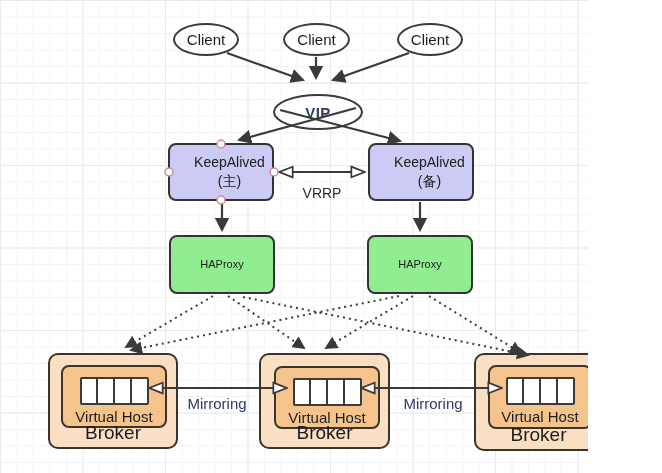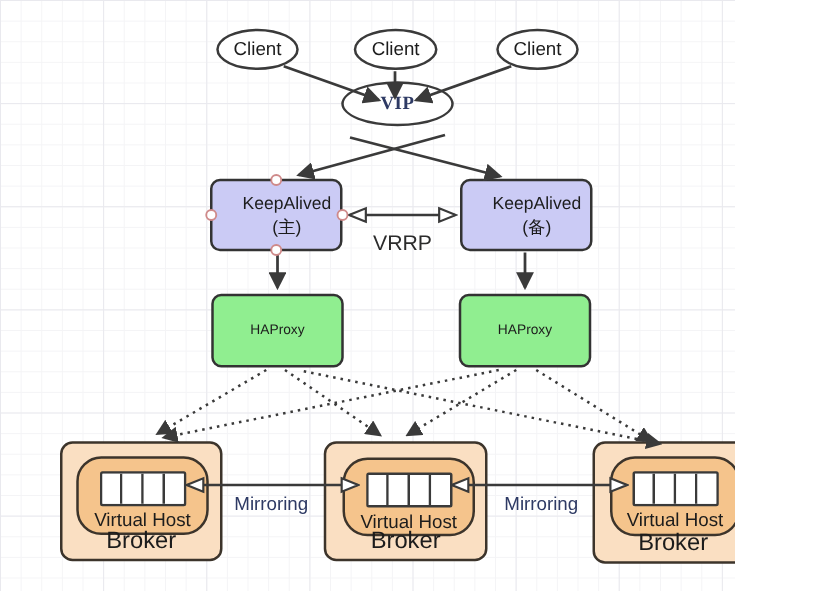--- a/index.html
+++ b/index.html
@@ -18,49 +18,49 @@
         align-items:center;justify-content:center;color:#1c1c1c;z-index:2;}
   .ellipse{background:#ffffff;border:2px solid #3a3a3a;border-radius:50%;
            font-size:15px;}
   .vip-text{font-weight:bold;color:#2e3a64;font-size:15px;letter-spacing:.5px;}
   .rectnode{border:2px solid #333333;border-radius:8px;font-size:14px;line-height:19px;text-align:center;}
   .keepalived{background:#cbcbf5;padding-left:17px;}
   .haproxy{background:#90ee90;font-size:11px;}
   .broker-outer{position:absolute;box-sizing:border-box;background:#fadfc2;
                 border:2px solid #3c342b;border-radius:10px;z-index:2;}
   .broker-inner{position:absolute;box-sizing:border-box;background:#f5c48c;
-                border:2px solid #3c342b;border-radius:20px;left:11px;top:10px;
+                border:2px solid #3c342b;border-radius:8px;left:11px;top:10px;
                 display:flex;flex-direction:column;align-items:center;}
   .queue{box-sizing:border-box;width:69px;height:28px;margin-top:10px;background:#ffffff;
          border:2px solid #3a3a3a;border-radius:2px;display:flex;}
   .queue-cell{flex:1;border-right:2px solid #3a3a3a;background:#ffffff;}
   .queue-cell:last-child{border-right:none;}
   .vh-label{font-size:15px;color:#1c1c1c;margin-top:3px;white-space:nowrap;}
   .broker-label{position:absolute;left:0;right:0;bottom:3px;text-align:center;
                 font-size:19px;color:#1c1c1c;}
-  .edge-label{position:absolute;text-align:center;font-size:17px;color:#2b2b2b;z-index:3;}
+  .edge-label{position:absolute;text-align:center;font-size:14px;color:#2b2b2b;z-index:3;}
   .edge-label.navy{color:#2e3a64;font-size:15px;}
   #wires{position:absolute;left:0;top:0;z-index:4;pointer-events:none;}
 </style>
 </head>
 <body>
 
 <div id="canvas">
 
   <div class="node ellipse" style="left:173px;top:23px;width:66px;height:33px;">
     <span>Client</span>
   </div>
   <div class="node ellipse" style="left:283px;top:23px;width:67px;height:33px;">
     <span>Client</span>
   </div>
   <div class="node ellipse" style="left:397px;top:23px;width:66px;height:33px;">
     <span>Client</span>
   </div>
 
-  <div class="node ellipse" style="left:273px;top:65px;width:90px;height:36px;font-family:Liberation Serif, serif;">
+  <div class="node ellipse" style="left:273px;top:94px;width:90px;height:36px;">
     <span class="vip-text">VIP</span>
   </div>
 
   <div class="node rectnode keepalived" style="left:168px;top:143px;width:106px;height:58px;">
     <span>KeepAlived</span>
     <span>(主)</span>
   </div>
   <div class="node rectnode keepalived" style="left:368px;top:143px;width:106px;height:58px;">
     <span>KeepAlived</span>
     <span>(备)</span>

